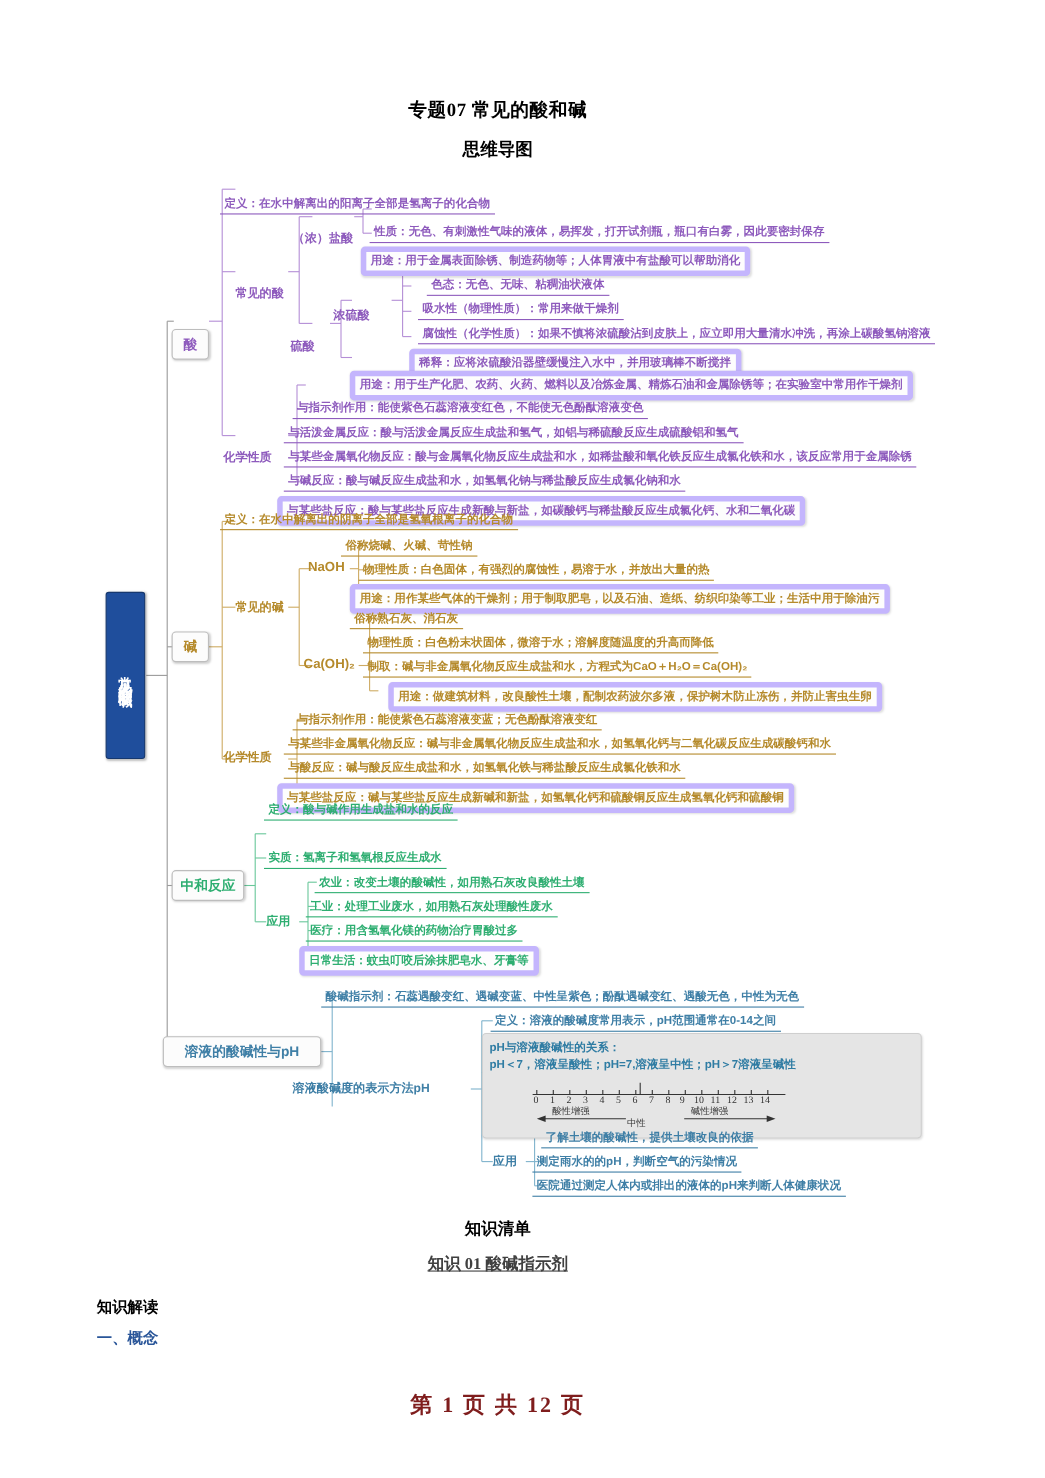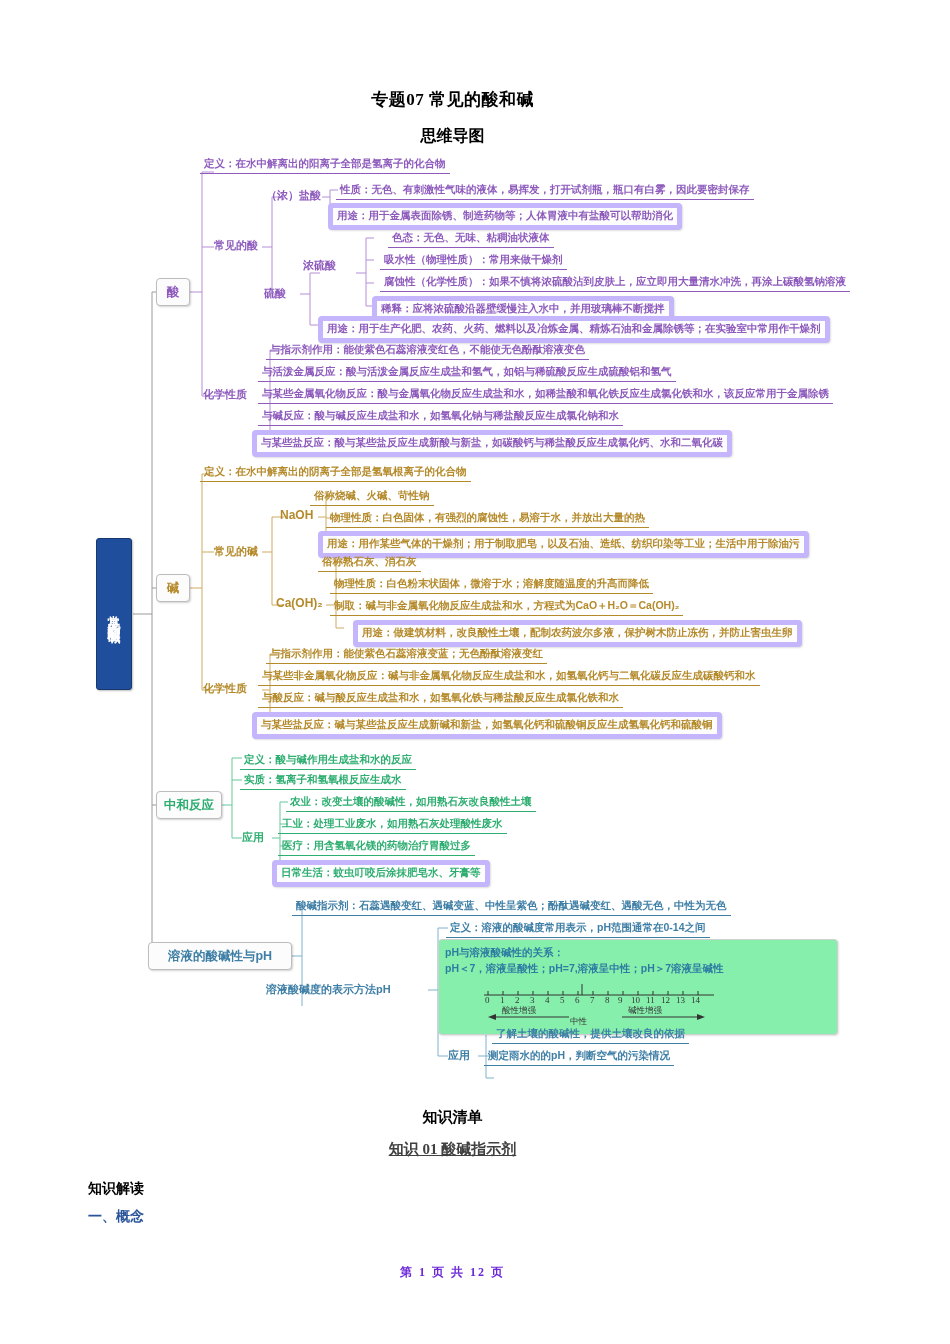--- a/index.html
+++ b/index.html
@@ -34,21 +34,21 @@
   .sec-link span{text-decoration:underline;}
   .body-head{
     position:absolute;
     font-family:"Liberation Serif","DejaVu Serif",serif;
     font-size:14px;font-weight:bold;color:#000;
   }
   .body-head.blue{color:#2a5699;}
   .footer{
     position:absolute;left:0;right:0;top:1264px;text-align:center;
     font-family:"Liberation Serif","DejaVu Serif",serif;
-    font-size:12px;font-weight:bold;color:#6d28d9;letter-spacing:2px;
+    font-size:20px;font-weight:bold;color:#7f1d1d;letter-spacing:2px;
   }
 
   
   .map{position:absolute;left:0;top:0;width:950px;height:1110px;}
   .map svg{position:absolute;left:0;top:0;}
 
   .node{
     position:absolute;box-sizing:border-box;
     font-weight:bold;white-space:nowrap;
     display:flex;align-items:center;
@@ -72,28 +72,28 @@
   .lbl{font-size:11px;}
   
   .leaf{
     font-size:10.5px;padding:1px 4px 2px 4px;
   }
   .leaf.ul{border-bottom:1px solid currentColor;}
   .boxed{
     background:#fdfdfd;border:5px solid #c4b5fd;border-radius:4px;
     box-shadow:1px 1px 2px rgba(0,0,0,.13);
   }
-  .purple{color:#8e5bbd;}
+  .purple{color:#8e5bbd;margin-top:21px;}
   .gold{color:#b58a2b;}
   .green{color:#2eae71;}
   .blue{color:#3f7fa6;}
 
   .ph-block{
     position:absolute;box-sizing:border-box;
-    border:1px solid #cfcfcf;border-radius:4px;background:#86efac;
+    border:1px solid #cfcfcf;border-radius:4px;background:#e5e5e5;
     color:#2f7ca3;font-size:10.5px;font-weight:bold;line-height:16px;
     padding:4px 6px;box-shadow:1px 1px 2px rgba(0,0,0,.12);
   }
   .ph-scale{position:absolute;}
   .ph-scale .num{
     position:absolute;font-family:"Liberation Serif","DejaVu Serif",serif;
     font-size:9px;color:#333;
   }
   .ph-scale .cap{
     position:absolute;font-size:8.5px;color:#333;
@@ -266,21 +266,21 @@
     <div class="node leaf boxed gold" style="left:322px;top:620px;margin-left:31px;">用途：做建筑材料，改良酸性土壤，配制农药波尔多液，保护树木防止冻伤，并防止害虫生卵</div>
 
     <div class="node lbl gold" style="left:203px;top:681px;">化学性质</div>
     <div class="node leaf ul gold" style="left:266px;top:646px;">与指示剂作用：能使紫色石蕊溶液变蓝；无色酚酞溶液变红</div>
     <div class="node leaf ul gold" style="left:258px;top:668px;">与某些非金属氧化物反应：碱与非金属氧化物反应生成盐和水，如氢氧化钙与二氧化碳反应生成碳酸钙和水</div>
     <div class="node leaf ul gold" style="left:258px;top:690px;">与酸反应：碱与酸反应生成盐和水，如氢氧化铁与稀盐酸反应生成氯化铁和水</div>
     <div class="node leaf boxed gold" style="left:252px;top:712px;">与某些盐反应：碱与某些盐反应生成新碱和新盐，如氢氧化钙和硫酸铜反应生成氢氧化钙和硫酸铜</div>
 
     <div class="node lvl1 green" style="left:156px;top:791px;width:66px;height:28px;">中和反应</div>
 
-    <div class="node leaf ul green" style="left:240px;top:752px;">定义：酸与碱作用生成盐和水的反应</div>
+    <div class="node leaf ul green" style="left:240px;top:728px;">定义：酸与碱作用生成盐和水的反应</div>
     <div class="node leaf ul green" style="left:240px;top:772px;">实质：氢离子和氢氧根反应生成水</div>
 
     <div class="node lbl green" style="left:242px;top:830px;">应用</div>
     <div class="node leaf ul green" style="left:286px;top:794px;">农业：改变土壤的酸碱性，如用熟石灰改良酸性土壤</div>
     <div class="node leaf ul green" style="left:278px;top:816px;">工业：处理工业废水，如用熟石灰处理酸性废水</div>
     <div class="node leaf ul green" style="left:278px;top:838px;">医疗：用含氢氧化镁的药物治疗胃酸过多</div>
     <div class="node leaf boxed green" style="left:272px;top:860px;">日常生活：蚊虫叮咬后涂抹肥皂水、牙膏等</div>
 
     <div class="node lvl1 blue" style="left:148px;top:942px;width:144px;height:28px;">溶液的酸碱性与pH</div>
 
@@ -340,20 +340,21 @@
       <div class="num" style="left:207px;top:11px;">14</div>
 
       <div class="cap" style="left:18px;top:21px;">酸性增强</div>
       <div class="cap" style="left:86px;top:32px;">中性</div>
       <div class="cap" style="left:144px;top:21px;">碱性增强</div>
     </div>
 
     <div class="node lbl blue" style="left:448px;top:1048px;">应用</div>
     <div class="node leaf ul blue" style="left:492px;top:1026px;">了解土壤的酸碱性，提供土壤改良的依据</div>
     <div class="node leaf ul blue" style="left:484px;top:1048px;">测定雨水的的pH，判断空气的污染情况</div>
+    <div class="node leaf ul blue" style="left:484px;top:1070px;">医院通过测定人体内或排出的液体的pH来判断人体健康状况</div>
 
   </div>
 
   <div class="sec-title" style="top:1108px;">知识清单</div>
 
   <div class="sec-link" style="top:1140px;">
     <span>知识 01  酸碱指示剂</span>
   </div>
 
   <div class="body-head" style="left:88px;top:1180px;">知识解读</div>

